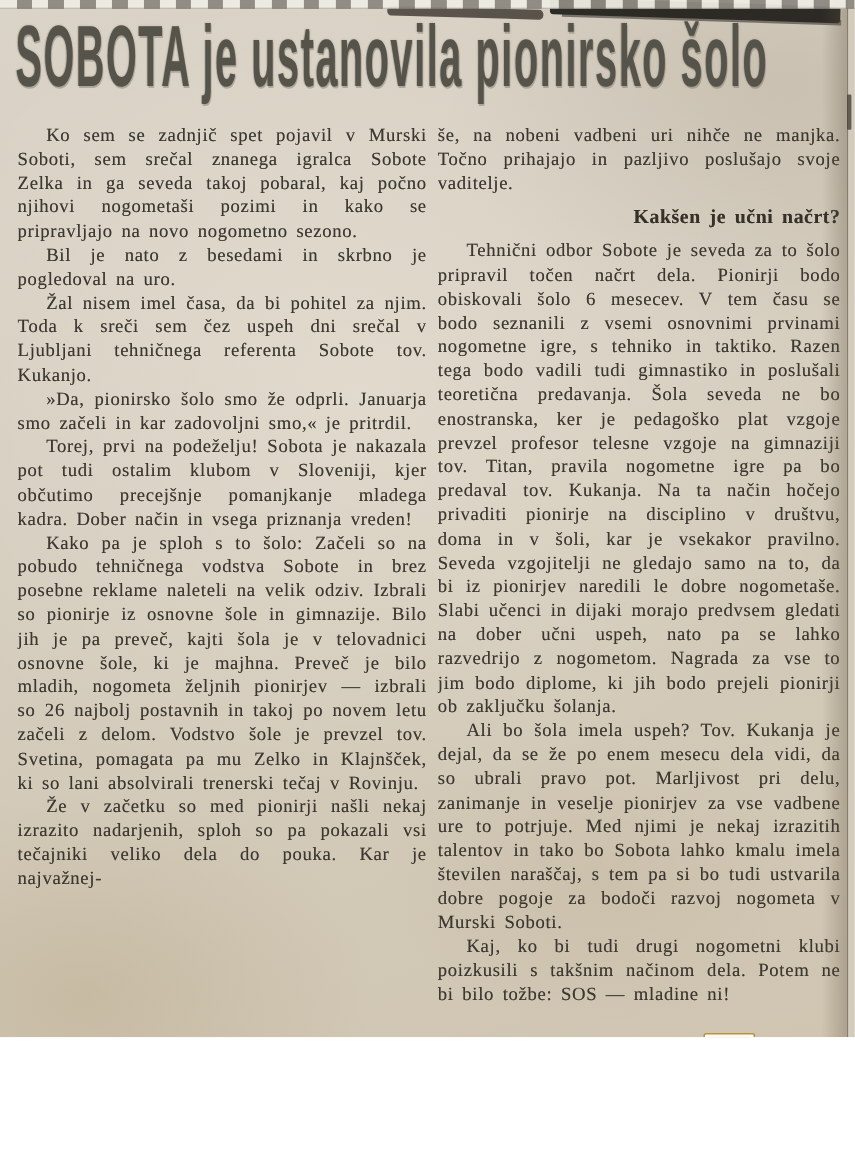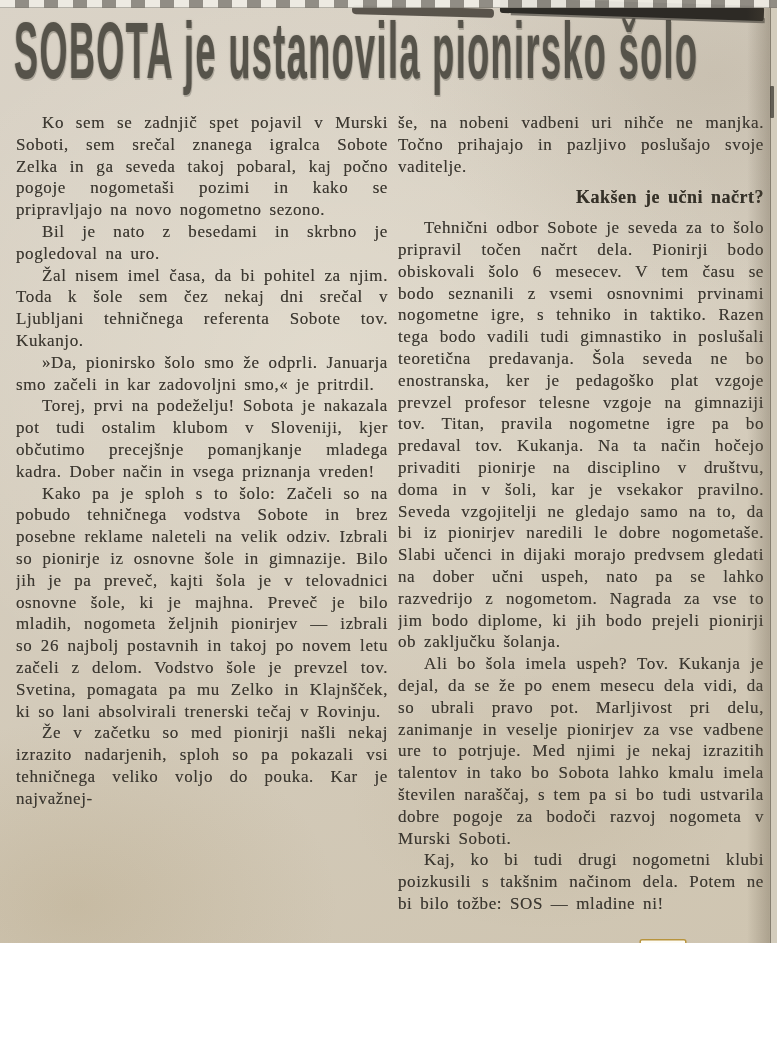--- a/index.html
+++ b/index.html
@@ -77,27 +77,27 @@
 
 <div class="page">
 
   <div class="scan-edge-top"></div>
   <div class="smudge smudge-1"></div>
   <div class="smudge smudge-2"></div>
 
   <h1 class="headline">SOBOTA je ustanovila pionirsko šolo</h1>
 
   <div class="col col-left">
-    <p>Ko sem se zadnjič spet pojavil v Murski Soboti, sem srečal znanega igralca Sobote Zelka in ga seveda takoj pobaral, kaj počno pogoje nogometaši pozimi in kako se pripravljajo na novo nogometno sezono.</p>
+    <p>Ko sem se zadnjič spet pojavil v Murski Soboti, sem srečal znanega igralca Sobote Zelka in ga seveda takoj pobaral, kaj počno njihovi nogometaši pozimi in kako se pripravljajo na novo nogometno sezono.</p>
     <p>Bil je nato z besedami in skrbno je pogledoval na uro.</p>
-    <p>Žal nisem imel časa, da bi pohitel za njim. Toda k šole sem čez nekaj dni srečal v Ljubljani tehničnega referenta Sobote tov. Kukanjo.</p>
+    <p>Žal nisem imel časa, da bi pohitel za njim. Toda k sreči sem čez uspeh dni srečal v Ljubljani tehničnega referenta Sobote tov. Kukanjo.</p>
     <p>»Da, pionirsko šolo smo že odprli. Januarja smo začeli in kar zadovoljni smo,« je pritrdil.</p>
     <p>Torej, prvi na podeželju! Sobota je nakazala pot tudi ostalim klubom v Sloveniji, kjer občutimo precejšnje pomanjkanje mladega kadra. Dober način in vsega priznanja vreden!</p>
     <p>Kako pa je sploh s to šolo: Začeli so na pobudo tehničnega vodstva Sobote in brez posebne reklame naleteli na velik odziv. Izbrali so pionirje iz osnovne šole in gimnazije. Bilo jih je pa preveč, kajti šola je v telovadnici osnovne šole, ki je majhna. Preveč je bilo mladih, nogometa željnih pionirjev — izbrali so 26 najbolj postavnih in takoj po novem letu začeli z delom. Vodstvo šole je prevzel tov. Svetina, pomagata pa mu Zelko in Klajnšček, ki so lani absolvirali trenerski tečaj v Rovinju.</p>
-    <p>Že v začetku so med pionirji našli nekaj izrazito nadarjenih, sploh so pa pokazali vsi tehničnega veliko voljo do pouka. Kar je najvažnej-</p>
+    <p>Že v začetku so med pionirji našli nekaj izrazito nadarjenih, sploh so pa pokazali vsi tečajniki veliko dela do pouka. Kar je najvažnej-</p>
   </div>
 
   <div class="col col-right">
     <p class="no-indent">še, na nobeni vadbeni uri nihče ne manjka. Točno prihajajo in pazljivo poslušajo svoje vaditelje.</p>
     <h2>Kakšen je učni načrt?</h2>
     <p>Tehnični odbor Sobote je seveda za to šolo pripravil točen načrt dela. Pionirji bodo obiskovali šolo 6 mesecev. V tem času se bodo seznanili z vsemi osnovnimi prvinami nogometne igre, s tehniko in taktiko. Razen tega bodo vadili tudi gimnastiko in poslušali teoretična predavanja. Šola seveda ne bo enostranska, ker je pedagoško plat vzgoje prevzel profesor telesne vzgoje na gimnaziji tov. Titan, pravila nogometne igre pa bo predaval tov. Kukanja. Na ta način hočejo privaditi pionirje na disciplino v društvu, doma in v šoli, kar je vsekakor pravilno. Seveda vzgojitelji ne gledajo samo na to, da bi iz pionirjev naredili le dobre nogometaše. Slabi učenci in dijaki morajo predvsem gledati na dober učni uspeh, nato pa se lahko razvedrijo z nogometom. Nagrada za vse to jim bodo diplome, ki jih bodo prejeli pionirji ob zaključku šolanja.</p>
     <p>Ali bo šola imela uspeh? Tov. Kukanja je dejal, da se že po enem mesecu dela vidi, da so ubrali pravo pot. Marljivost pri delu, zanimanje in veselje pionirjev za vse vadbene ure to potrjuje. Med njimi je nekaj izrazitih talentov in tako bo Sobota lahko kmalu imela številen naraščaj, s tem pa si bo tudi ustvarila dobre pogoje za bodoči razvoj nogometa v Murski Soboti.</p>
     <p>Kaj, ko bi tudi drugi nogometni klubi poizkusili s takšnim načinom dela. Potem ne bi bilo tožbe: SOS — mladine ni!</p>
   </div>
 

